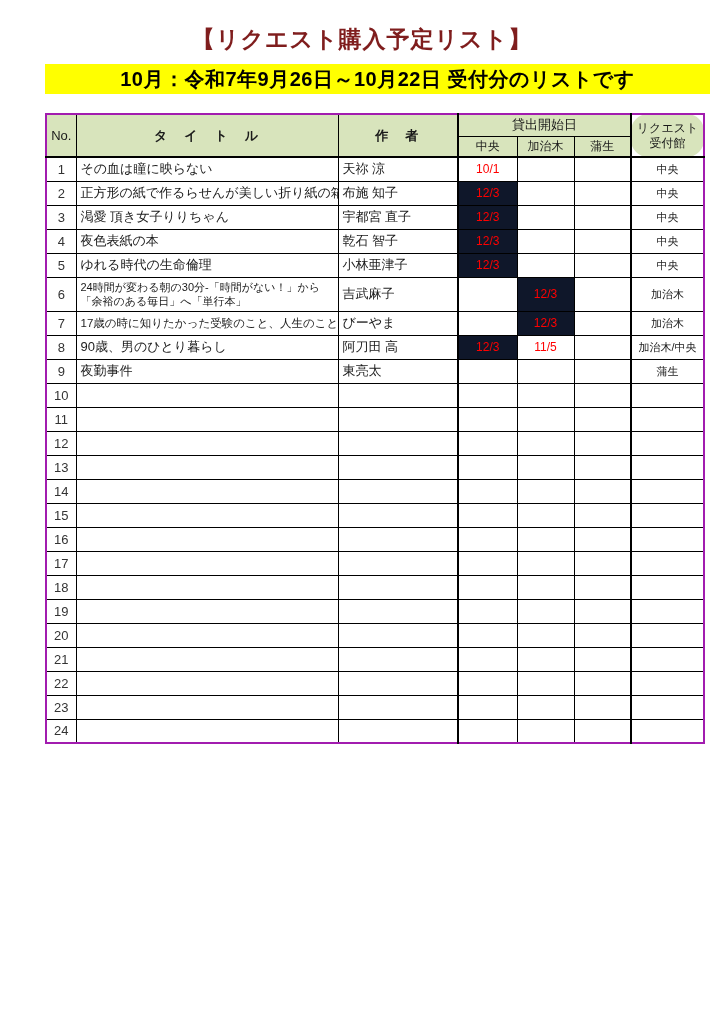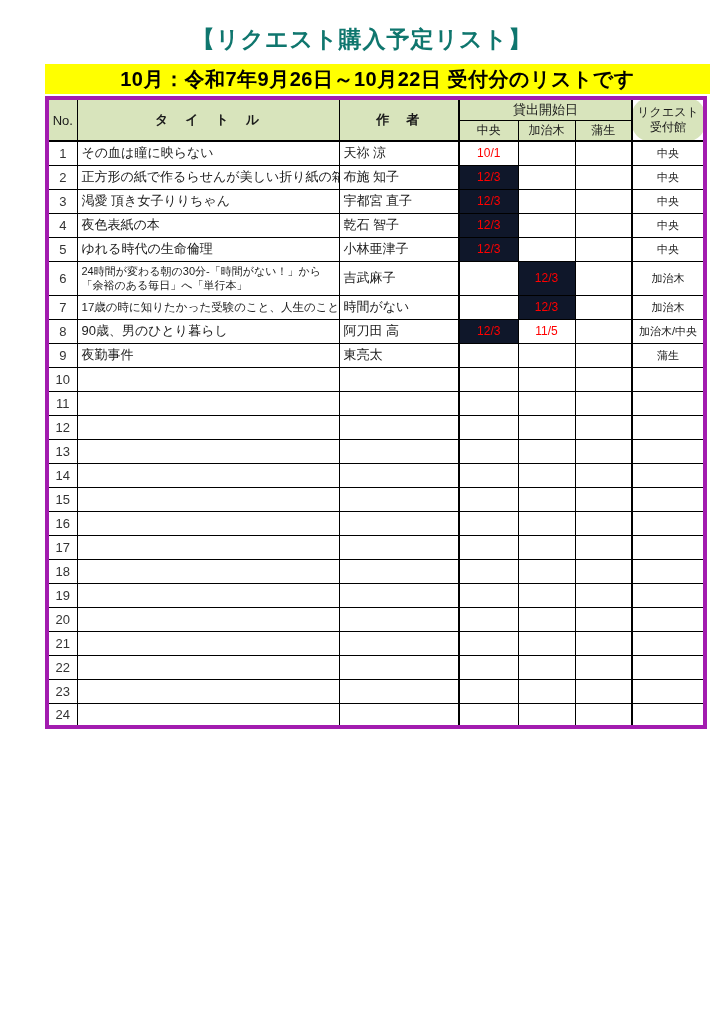--- a/index.html
+++ b/index.html
@@ -3,30 +3,30 @@
 <meta charset="utf-8">
 <style>
   html,body{margin:0;padding:0;}
   body{
     width:724px;height:1024px;background:#ffffff;
     font-family:"Liberation Sans","DejaVu Sans",sans-serif;
     color:#1a1a1a;position:relative;overflow:hidden;
   }
   .page-title{
     margin:0;padding-top:24px;text-align:center;
-    font-size:23px;font-weight:bold;color:#0f766e;letter-spacing:1px;
+    font-size:23px;font-weight:bold;color:#7f1d1d;letter-spacing:1px;
   }
   .banner{
     margin:9px 0 0 45px;width:665px;height:30px;background:#ffff00;
     display:flex;align-items:center;justify-content:center;
     font-size:20px;font-weight:bold;color:#000;letter-spacing:0.5px;
   }
   table{
-    margin:2px 0 0 45px;border-collapse:collapse;table-layout:fixed;
-    width:658px;border:4px solid #a21caf;
+    margin:19px 0 0 45px;border-collapse:collapse;table-layout:fixed;
+    width:658px;border:2px solid #a21caf;
   }
   th,td{
     border:1px solid #000;padding:0 3px;overflow:hidden;
     white-space:nowrap;vertical-align:middle;
   }
   thead th{
     background:#d8e4bc;font-weight:normal;font-size:13px;text-align:center;
     color:#1a1a1a;
   }
   thead{border-bottom:2px solid #000;}
@@ -134,21 +134,21 @@
         <td class="title small">24時間が変わる朝の30分-「時間がない！」から「余裕のある毎日」へ「単行本」</td>
         <td class="author">吉武麻子</td>
         <td class="date thick-left"></td>
         <td class="date hl">12/3</td>
         <td class="date"></td>
         <td class="lib thick-left">加治木</td>
       </tr>
       <tr>
         <td class="no">7</td>
         <td class="title mid">17歳の時に知りたかった受験のこと、人生のこと。</td>
-        <td class="author">時間がない</td>
+        <td class="author">びーやま</td>
         <td class="date thick-left"></td>
         <td class="date hl">12/3</td>
         <td class="date"></td>
         <td class="lib thick-left">加治木</td>
       </tr>
       <tr>
         <td class="no">8</td>
         <td class="title">90歳、男のひとり暮らし</td>
         <td class="author">阿刀田 高</td>
         <td class="date thick-left hl">12/3</td>

